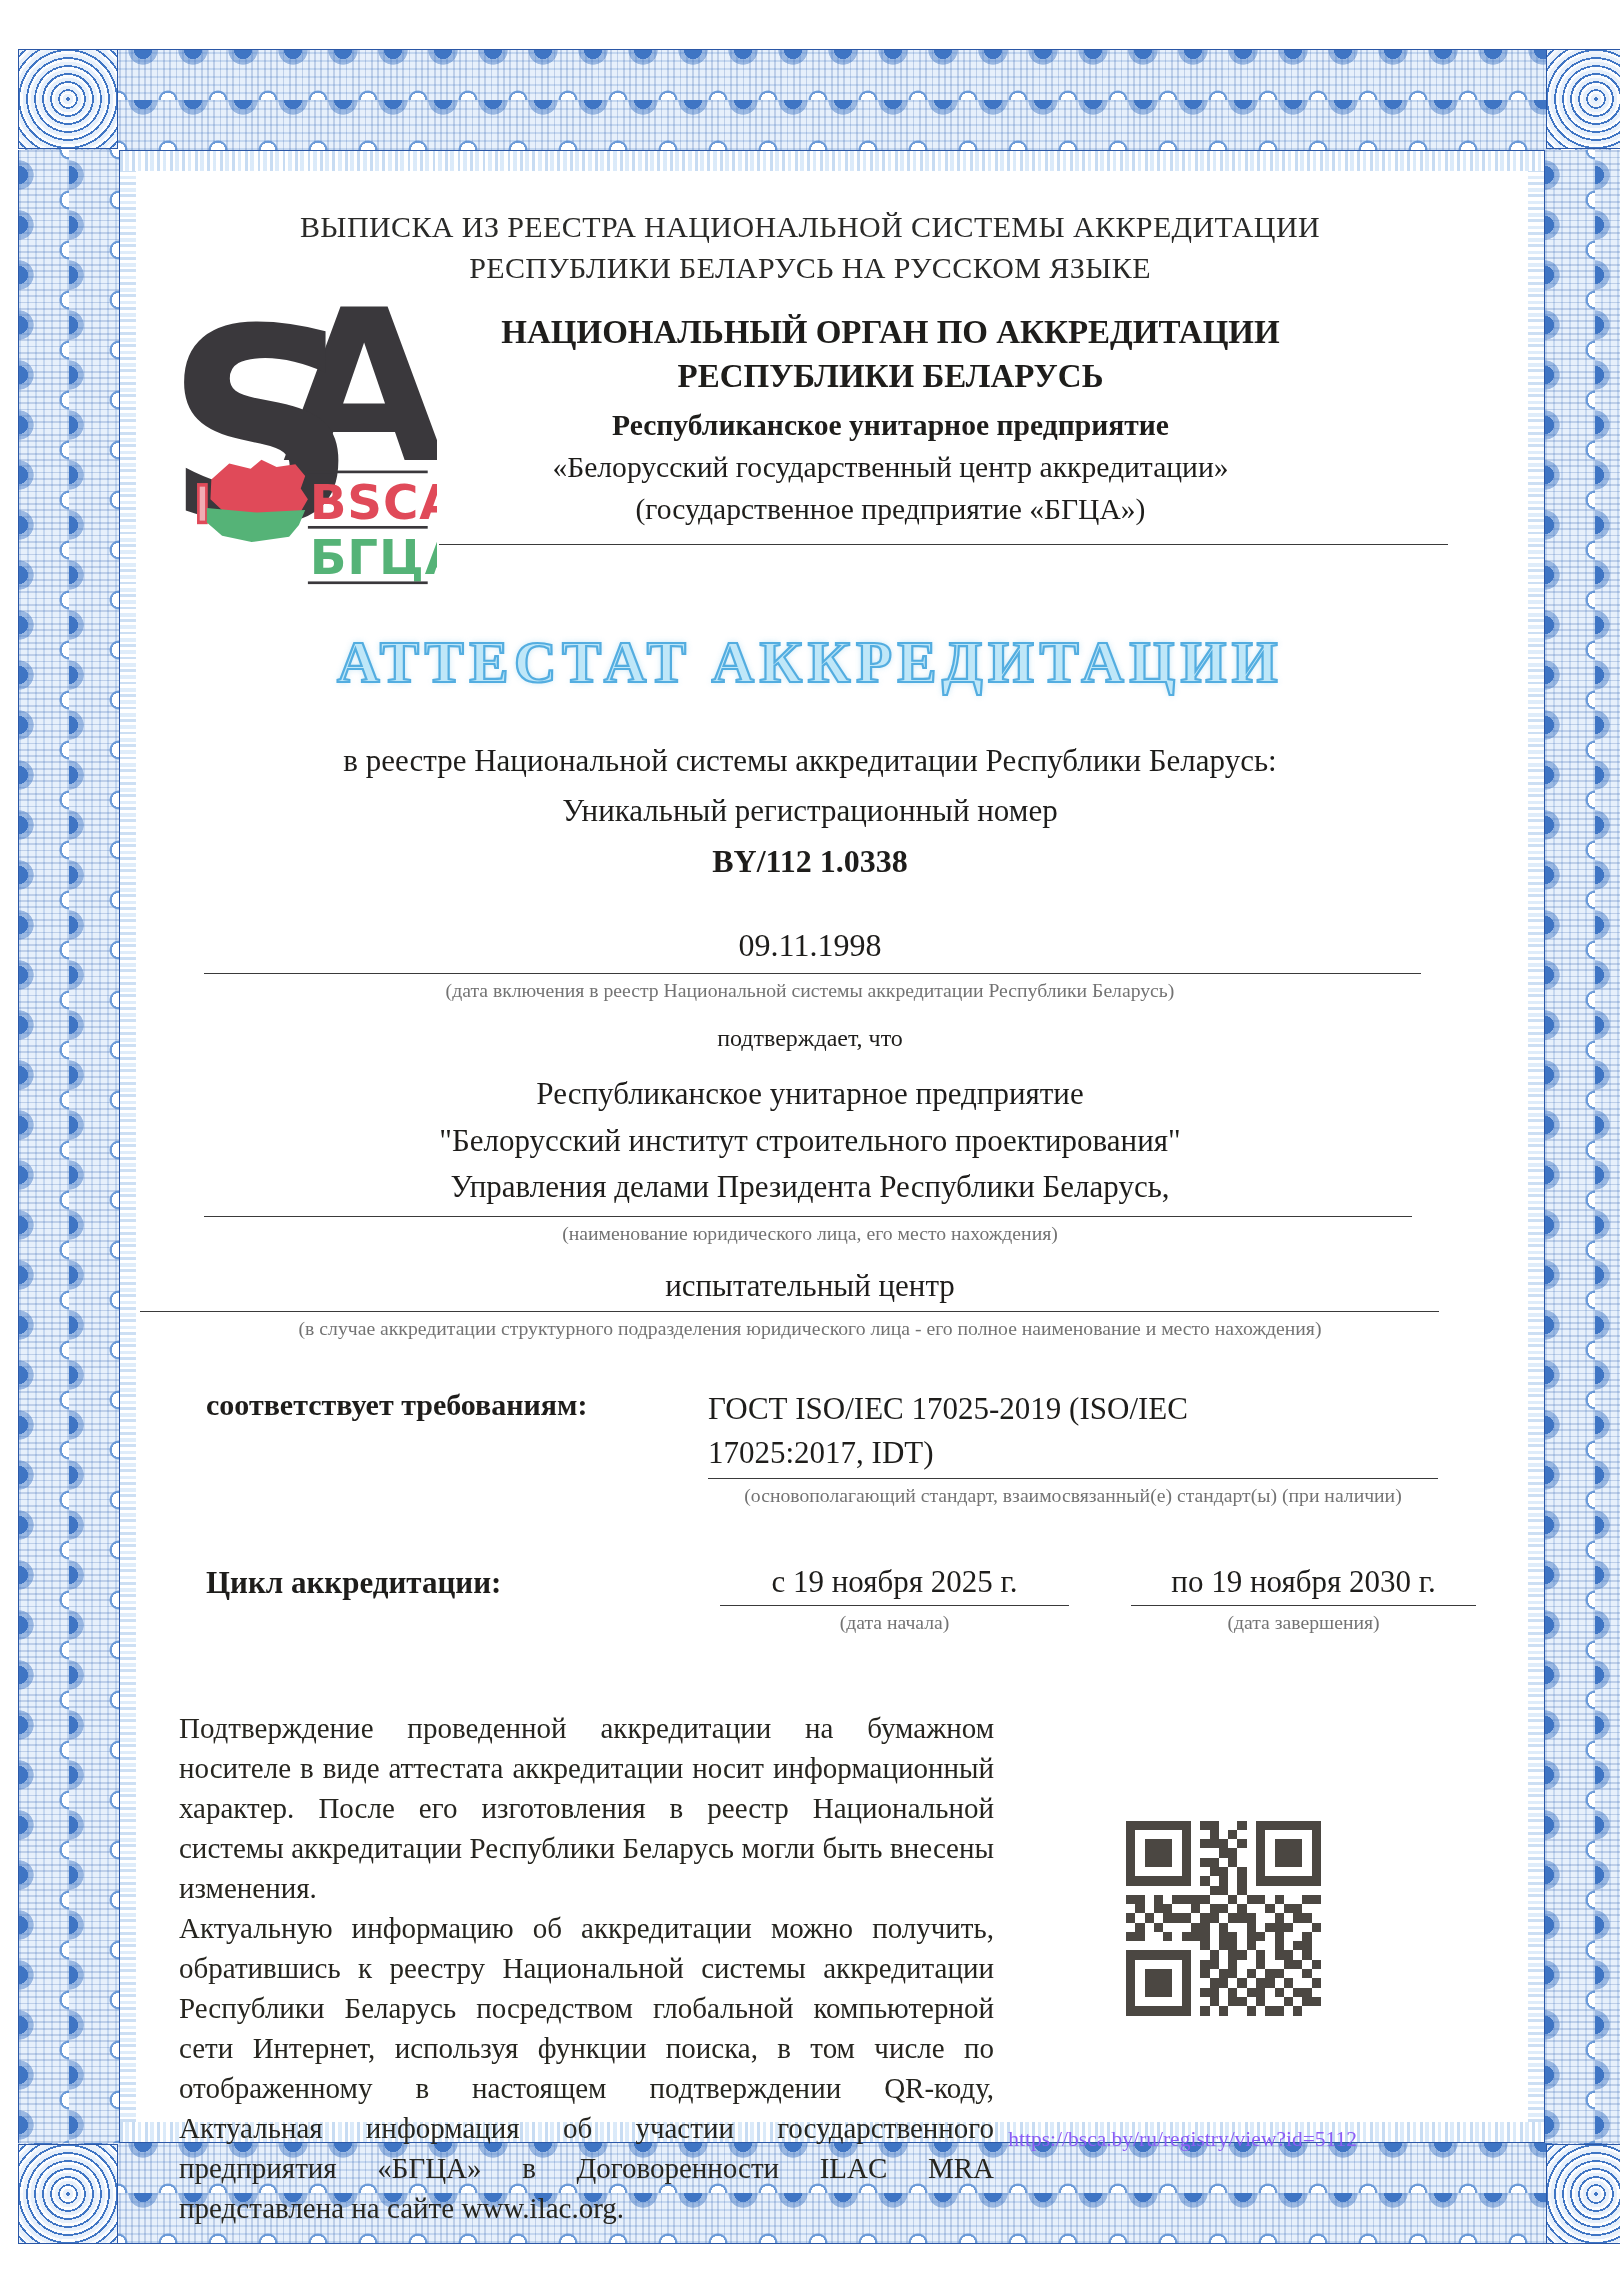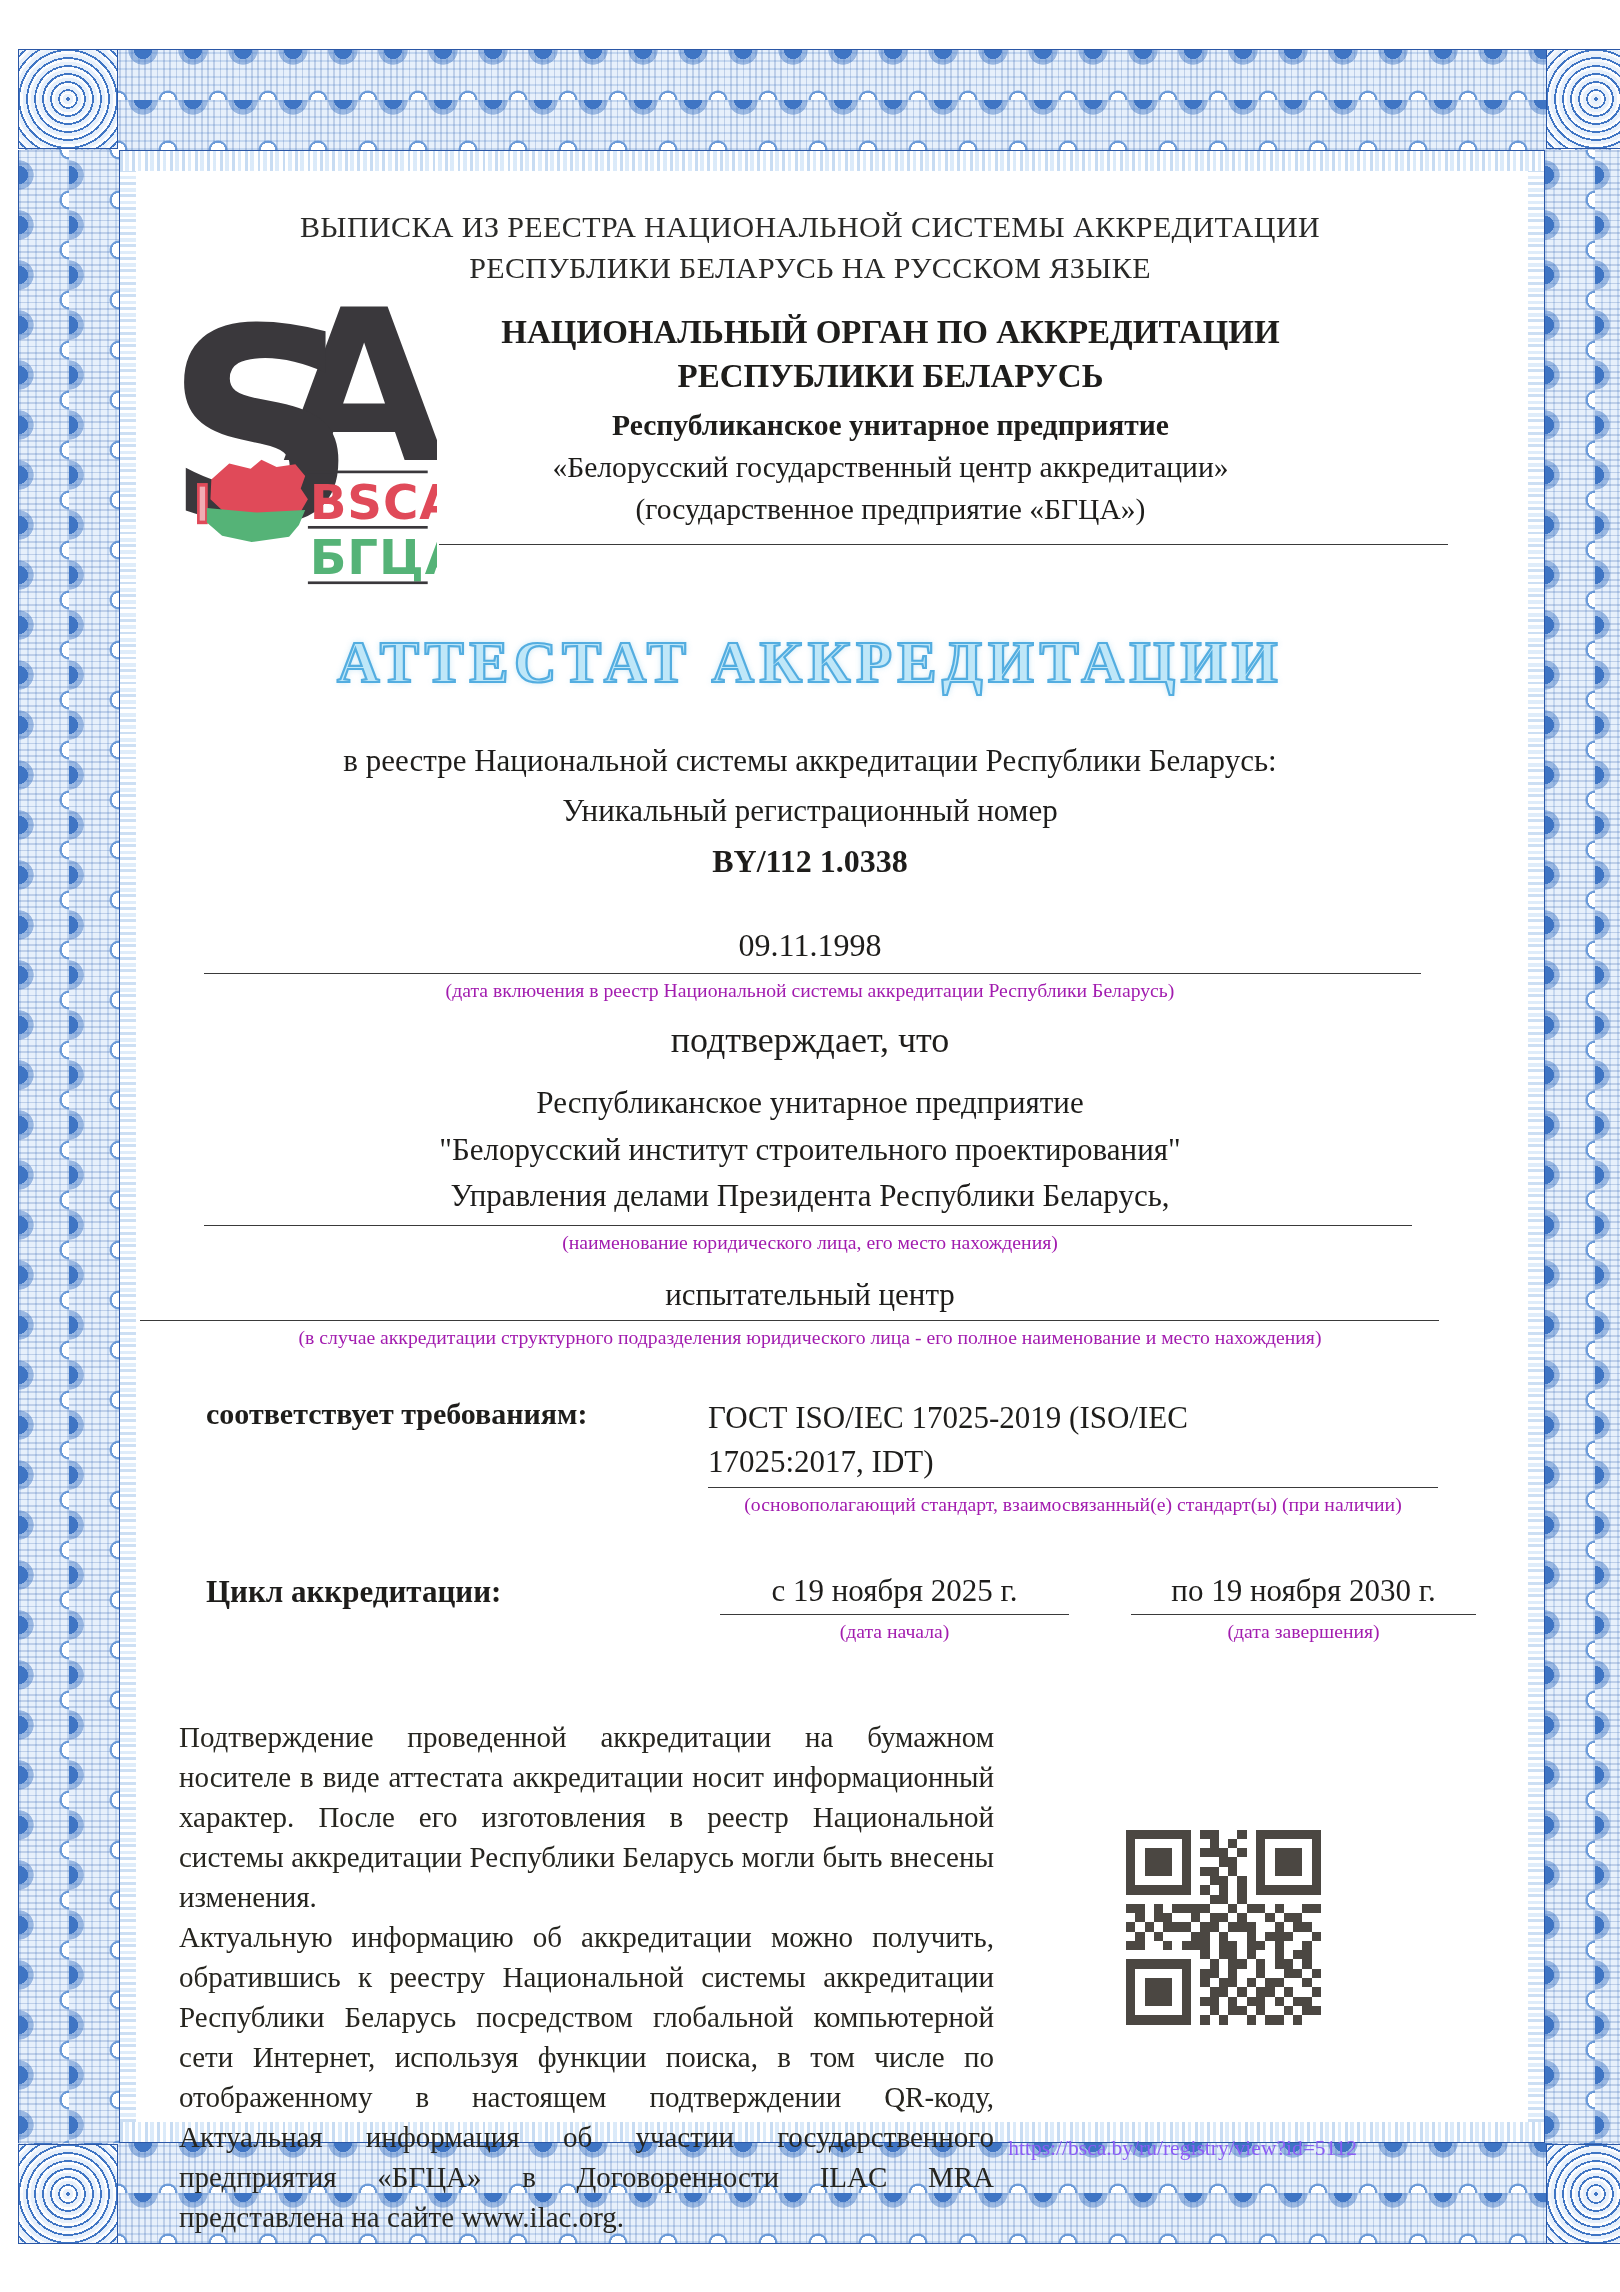--- a/index.html
+++ b/index.html
@@ -66,22 +66,22 @@
   .doc-title{
     margin-top:48px;text-align:center;font-size:59px;font-weight:bold;letter-spacing:5.4px;
     color:var(--c-title-fill,#bfe7f8);
     -webkit-text-stroke:2.2px var(--c-title-stroke,#53ade0);
     text-shadow:0 0 6.3px rgba(92,181,226,.45);
   }
   .reg{margin-top:39px;font-size:31px;line-height:1.62;}
   .reg-number{font-weight:bold;font-size:32px;}
   .reg-date{margin-top:39px;font-size:32px;}
   .rule-wide{margin:9px 81px 0 86px;border-bottom:1.8px solid #3a3a3a;}
-  .caption{font-size:19.7px;color:#a21caf;margin-top:4.5px;}
-  .confirms{margin-top:17px;font-size:36px;}
+  .caption{font-size:19.7px;color:#737373;margin-top:4.5px;}
+  .confirms{margin-top:23px;font-size:24px;}
   .org{margin-top:19.7px;font-size:31px;line-height:1.5;}
   .org-rule{margin:5.4px 90px 0 86px;border-bottom:1.8px solid #3a3a3a;}
   .unit{margin-top:23px;font-size:31px;}
   .unit-rule{margin:7.2px 63px 0 21.5px;border-bottom:1.8px solid #3a3a3a;}
   .compliance{margin-top:47px;display:flex;align-items:flex-start;padding-left:88px;}
   .comp-label{width:502px;font-size:30px;font-weight:bold;padding-top:1.8px;}
   .comp-std{width:730px;font-size:31px;line-height:1.42;border-bottom:1.8px solid #3a3a3a;padding-bottom:3.6px;}
   .comp-caption{position:relative;}
   .cycle{margin-top:57px;display:flex;align-items:flex-start;padding-left:88px;gap:8px;}
   .cycle-label{width:390px;font-size:31px;font-weight:bold;padding-top:1.8px;}

